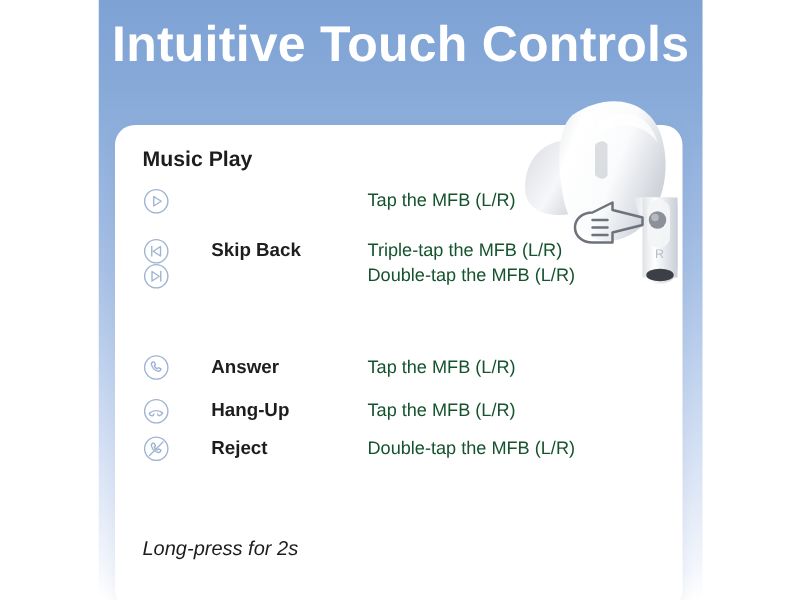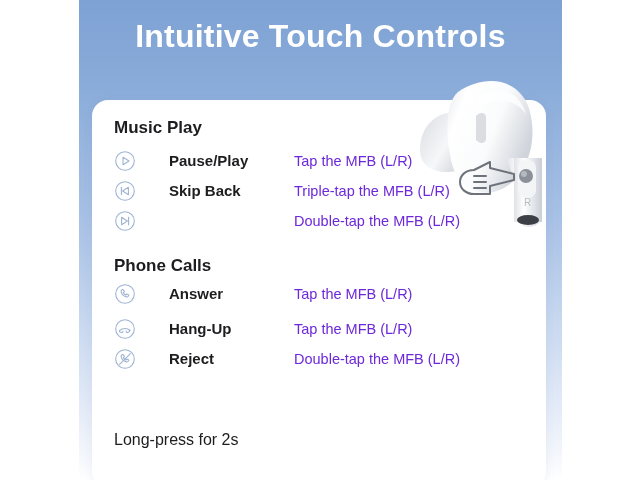--- a/index.html
+++ b/index.html
@@ -5,34 +5,34 @@
   html,body{margin:0;padding:0;}
   body{width:640px;height:480px;background:#ffffff;font-family:"Liberation Sans",sans-serif;overflow:hidden;}
   #stage{position:relative;width:640px;height:480px;overflow:hidden;background:#fff;}
 
   
   #backdrop{position:absolute;left:79px;top:0;width:483px;height:480px;
     background:linear-gradient(180deg,#7ea2d4 0%,#86a9d8 14%,#a7c0e5 45%,#c9d9f0 68%,#e4ebf8 85%,#f4f7fc 95%,#ffffff 100%);}
 
   
   #title{position:absolute;left:79px;top:18px;width:483px;text-align:center;
-    color:#ffffff;font-size:32px;font-weight:bold;letter-spacing:.2px;line-height:36px;
+    color:#ffffff;font-size:40px;font-weight:bold;letter-spacing:.2px;line-height:36px;
     white-space:nowrap;}
 
   
   #card{position:absolute;left:92px;top:68px;width:454px;height:388px;background:#ffffff;
     border-radius:16px;box-shadow:0 2px 10px rgba(90,120,170,.10);overflow:hidden;margin-top:32px;}
 
   .sec-head{position:absolute;color:#1d1d20;font-size:17px;font-weight:bold;white-space:nowrap;}
 
   .row{position:absolute;left:22px;width:420px;height:26px;}
   .ic{position:absolute;left:0;top:2px;width:22px;height:22px;}
   .ic svg{display:block;}
   .lbl{position:absolute;left:55px;top:2px;font-size:15px;font-weight:bold;color:#1d1d20;white-space:nowrap;line-height:22px;}
-  .desc{position:absolute;left:180px;top:2px;font-size:14.5px;color:#6d28d9;white-space:nowrap;line-height:22px;}
+  .desc{position:absolute;left:180px;top:2px;font-size:14.5px;color:#14532d;white-space:nowrap;line-height:22px;}
 
   .va-row{position:absolute;left:22px;width:420px;height:26px;}
   .va-main{position:absolute;left:0;top:0;font-size:16px;color:#1d1d20;white-space:nowrap;line-height:24px;}
   .va-sub{position:absolute;left:180px;top:0;font-size:15px;color:#6b6b70;white-space:nowrap;line-height:24px;}
 
   #note{position:absolute;left:28px;top:350px;font-size:10.5px;color:#a0a0a6;white-space:nowrap;}
 
   
   #bud{position:absolute;left:418px;top:54px;width:150px;height:175px;}
 </style>
@@ -49,25 +49,24 @@
 
     <div class="sec-head" style="left:22px;top:18px;">Music Play</div>
 
     <div class="row" style="top:48px;">
       <span class="ic">
         <svg width="22" height="22" viewBox="0 0 22 22">
             <circle cx="11" cy="11" r="9.3" fill="none" stroke="#9fb4d2" stroke-width="1.1"></circle>
             <path d="M9 7.2 L15 11 L9 14.8 Z" fill="none" stroke="#9fb4d2" stroke-width="1.1" stroke-linejoin="round"></path>
           </svg>
       </span>
-      <span class="lbl">Pause/Play</span>
       <span class="desc">Tap the MFB (L/R)</span>
     </div>
 
-    <div class="row" style="top:78px;text-decoration:underline;">
+    <div class="row" style="top:88px;text-decoration:underline;">
       <span class="ic">
         <svg width="22" height="22" viewBox="0 0 22 22">
             <circle cx="11" cy="11" r="9.3" fill="none" stroke="#9fb4d2" stroke-width="1.1"></circle>
             <path d="M14.4 7.2 L8.6 11 L14.4 14.8 Z" fill="none" stroke="#9fb4d2" stroke-width="1.1" stroke-linejoin="round"></path>
             <line x1="7.4" y1="7.2" x2="7.4" y2="14.8" stroke="#9fb4d2" stroke-width="1.1" stroke-linecap="round"></line>
           </svg>
       </span>
       <span class="lbl">Skip Back</span>
       <span class="desc">Triple-tap the MFB (L/R)</span>
     </div>
@@ -76,21 +75,20 @@
       <span class="ic">
         <svg width="22" height="22" viewBox="0 0 22 22">
             <circle cx="11" cy="11" r="9.3" fill="none" stroke="#9fb4d2" stroke-width="1.1"></circle>
             <path d="M7.6 7.2 L13.4 11 L7.6 14.8 Z" fill="none" stroke="#9fb4d2" stroke-width="1.1" stroke-linejoin="round"></path>
             <line x1="14.6" y1="7.2" x2="14.6" y2="14.8" stroke="#9fb4d2" stroke-width="1.1" stroke-linecap="round"></line>
           </svg>
       </span>
       <span class="desc">Double-tap the MFB (L/R)</span>
     </div>
 
-    <div class="sec-head" style="left:22px;top:156px;">Phone Calls</div>
 
     <div class="row" style="top:181px;">
       <span class="ic">
         <svg width="22" height="22" viewBox="0 0 22 22">
             <circle cx="11" cy="11" r="9.3" fill="none" stroke="#9fb4d2" stroke-width="1.1"></circle>
             <path d="M8.2 6.6c-.9.4-1.3 1.3-1 2.3.7 2.4 2.6 4.3 5 5 1 .3 1.9-.1 2.3-1l.3-.8-2.1-1-.9 1c-1-.5-1.9-1.4-2.4-2.4l1-.9-1-2.1z" fill="none" stroke="#9fb4d2" stroke-width="1.1" stroke-linejoin="round"></path>
           </svg>
       </span>
       <span class="lbl">Answer</span>
       <span class="desc">Tap the MFB (L/R)</span>
@@ -114,21 +112,21 @@
             <circle cx="11" cy="11" r="9.3" fill="none" stroke="#9fb4d2" stroke-width="1.1"></circle>
             <path d="M8.2 6.6c-.9.4-1.3 1.3-1 2.3.7 2.4 2.6 4.3 5 5 1 .3 1.9-.1 2.3-1l.3-.8-2.1-1-.9 1c-1-.5-1.9-1.4-2.4-2.4l1-.9-1-2.1z" fill="none" stroke="#9fb4d2" stroke-width="1.1" stroke-linejoin="round"></path>
             <line x1="5.6" y1="16.4" x2="16.4" y2="5.6" stroke="#9fb4d2" stroke-width="1.1" stroke-linecap="round"></line>
           </svg>
       </span>
       <span class="lbl">Reject</span>
       <span class="desc">Double-tap the MFB (L/R)</span>
     </div>
 
 
-    <div class="va-row" style="top:328px;">
+    <div class="va-row" style="top:328px;font-style:italic;">
       <span class="va-main">Long-press for 2s</span>
     </div>
 
   </div>
 
   <div id="bud">
     <svg width="150" height="175" viewBox="0 0 150 175">
       <defs>
         <linearGradient id="gBody" x1="0" y1="0" x2="1" y2="0.5">
           <stop offset="0%" stop-color="#e6e8ec"></stop>

